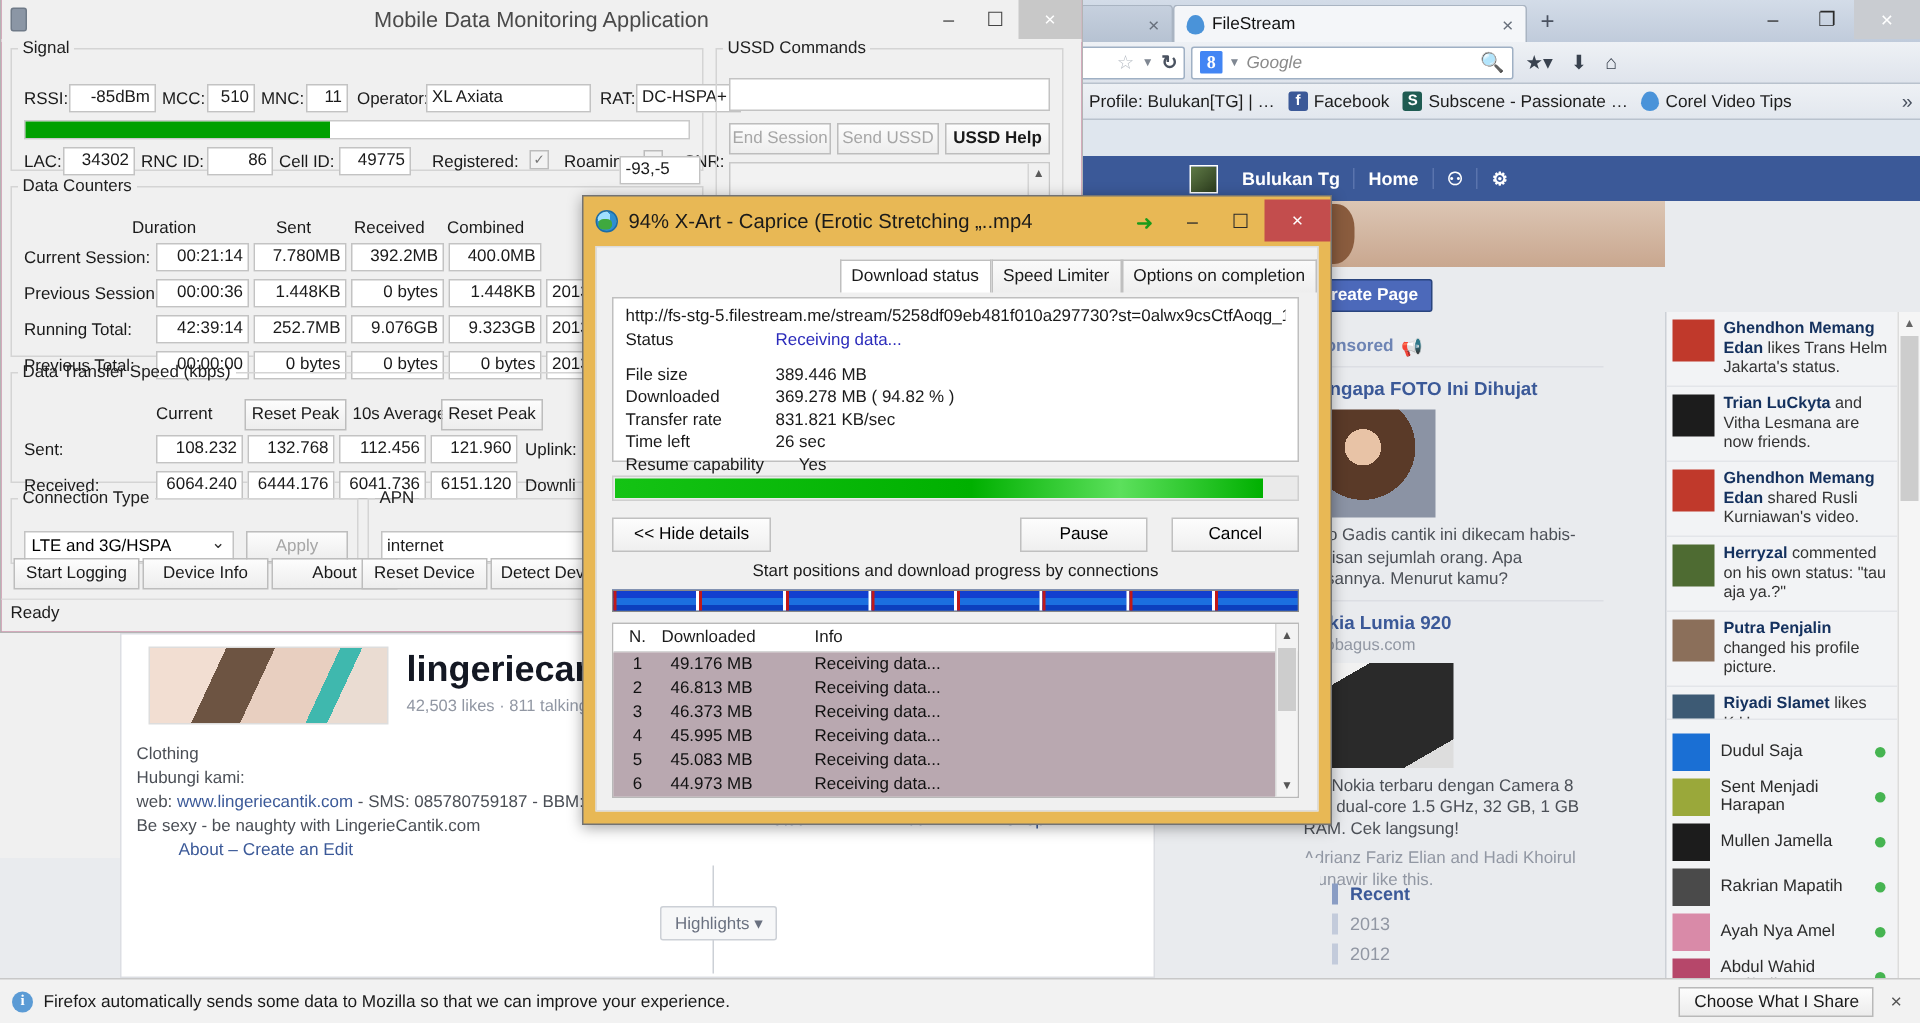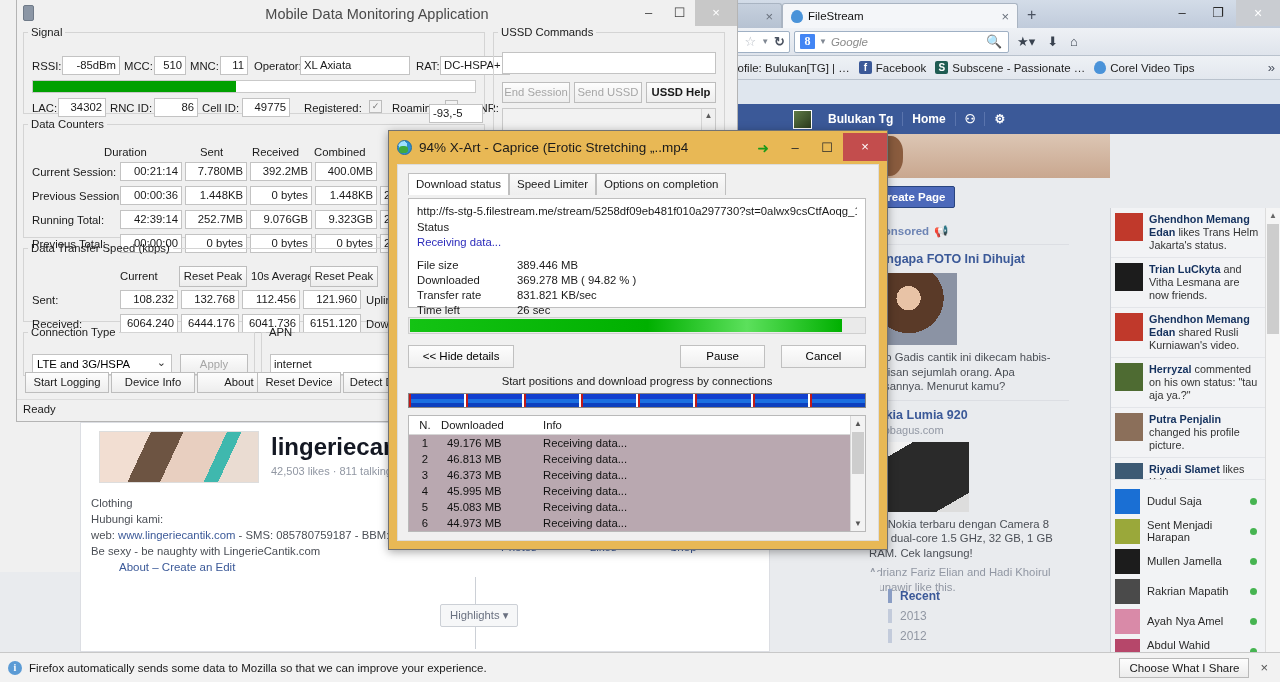--- a/index.html
+++ b/index.html
@@ -145,21 +145,21 @@
   .chat-search .sp { margin-left: auto; display: flex; gap: 0; }
   .chat-search .sp span { width: 22px; text-align: center; border-left: 1px solid #d6d9de; color: #8a8f98;}
   .scrollbar-v {
     position: absolute; right: 0; top: 0; bottom: 0; width: 15px; background: #f5f5f5; border-left: 1px solid #dcdcdc;
   }
   .sb-arrow { height: 15px; text-align: center; font-size: 8px; color: #666; line-height: 15px;}
   .sb-thumb { position: absolute; left: 1px; right: 1px; top: 16px; height: 110px; background: #cdcdcd; }
 
   
   #mdma {
-    position: absolute; left: 16px; top: 0; width: 722px; height: 422px;
+    position: absolute; left: 0; top: 0; width: 722px; height: 422px;
     background: #be185d; border: 1px solid #b4b4b4; border-top: none;
   }
   .mw-title {
     height: 28px; background: #f0f0f0; position: relative;
     display: flex; align-items: center; justify-content: center;
   }
   .mw-title .t { font-size: 14.5px; color: #4a4a4a; }
   .mw-icon { position: absolute; left: 6px; top: 5px; width: 11px; height: 16px;
      background: #8b96a5; border-radius: 2px; border: 1px solid #6f7a88;}
   .mw-btns { position: absolute; right: 0; top: 0; display: flex; height: 26px; }
@@ -212,21 +212,21 @@
     border: 1px solid #1c6ca5; position: relative;
   }
   .dl-globe:after { content:""; position:absolute; left:1px; top:5px; width:9px; height:7px; background:#3fa93f; border-radius: 40%;}
   .dl-ttext { font-size: 13.5px; color: #1a1a1a; flex: 1; white-space: nowrap; overflow: hidden;}
   .dl-tbtns { display: flex; align-items: center; height: 24px; margin-right: 0; }
   .dl-tbtns > div { width: 32px; text-align: center; font-size: 13px; color: #2a2a2a; line-height: 24px; }
   .dl-tbtns .pin { color: #1a9a1a; font-size: 14px; }
   .dl-tbtns .cls { background: #c34d4d; color: #fff; width: 44px; height: 28px; line-height: 28px; margin-top:-2px;}
   .dl-body { position: absolute; left: 8px; top: 33px; right: 8px; bottom: 8px; background: #f0f0f0; border: 1px solid #dcdcdc;}
 
-  .tabs { display: flex; padding: 8px 0 0 10px; gap: 0; position: relative; z-index: 2;}
+  .tabs { display: flex; padding: 8px 0 0 10px; gap: 0; position: relative; z-index: 2; justify-content: flex-end;}
   .tab { border: 1px solid #bfbfbf; border-bottom: none; background: linear-gradient(#fafafa,#eeeeee);
     font-size: 11.5px; padding: 4px 7px 5px; color: #1a1a1a; }
   .tab.active { background: #fff; position: relative; top: 0; }
   .tabpanel { position: absolute; left: 10px; right: 12px; top: 33px; height: 110px; background: #fff; border: 1px solid #bfbfbf; padding: 6px 8px; }
   .dl-url { font-size: 11.3px; color: #1a1a1a; white-space: nowrap; overflow: hidden; }
   .dl-row { display: flex; font-size: 11.3px; color: #1a1a1a; line-height: 15px;}
   .dl-row .k { width: 100px; }
   .dl-row .v { }
   .dl-status-v { color: #2b2bbb; }
   .pbar { position: absolute; left: 10px; right: 12px; top: 152px; height: 17px; background: #eaeaea; border: 1px solid #cfcfcf;}
@@ -678,21 +678,21 @@
 
     <div class="dl-body">
       <div class="tabs">
         <div class="tab active">Download status</div>
         <div class="tab">Speed Limiter</div>
         <div class="tab">Options on completion</div>
       </div>
 
       <div class="tabpanel">
         <div class="dl-url">http://fs-stg-5.filestream.me/stream/5258df09eb481f010a297730?st=0alwx9csCtfAoqg_1V8Gpge=1…</div>
-        <div class="dl-row" style="margin-top:3px;flex-direction:column;">
+        <div class="dl-row" style="margin-top:3px;">
           <span class="k">Status</span>
           <span class="v dl-status-v">Receiving data...</span>
         </div>
         <div style="height:8px"></div>
         <div class="dl-row">
           <span class="k">File size</span>
           <span class="v">389.446  MB</span>
         </div>
         <div class="dl-row">
           <span class="k">Downloaded</span>

